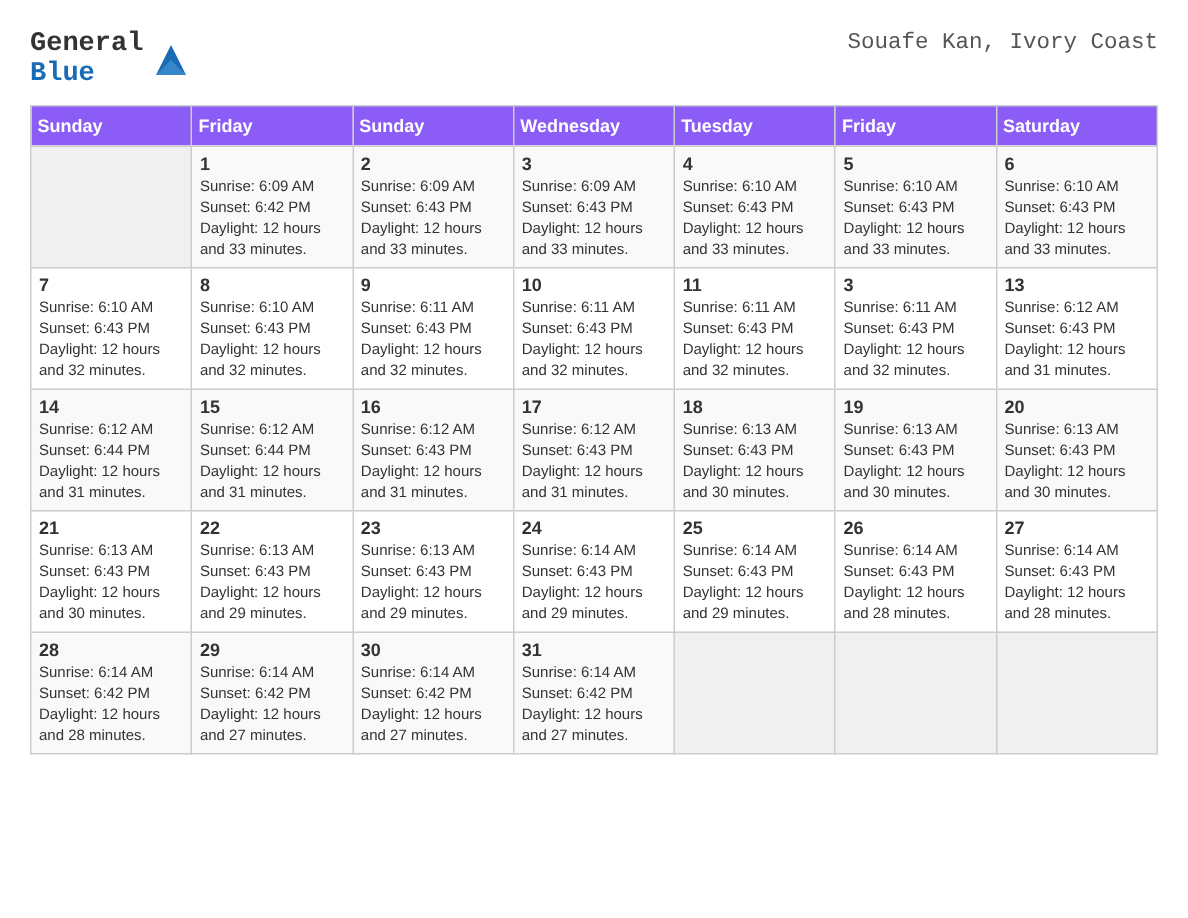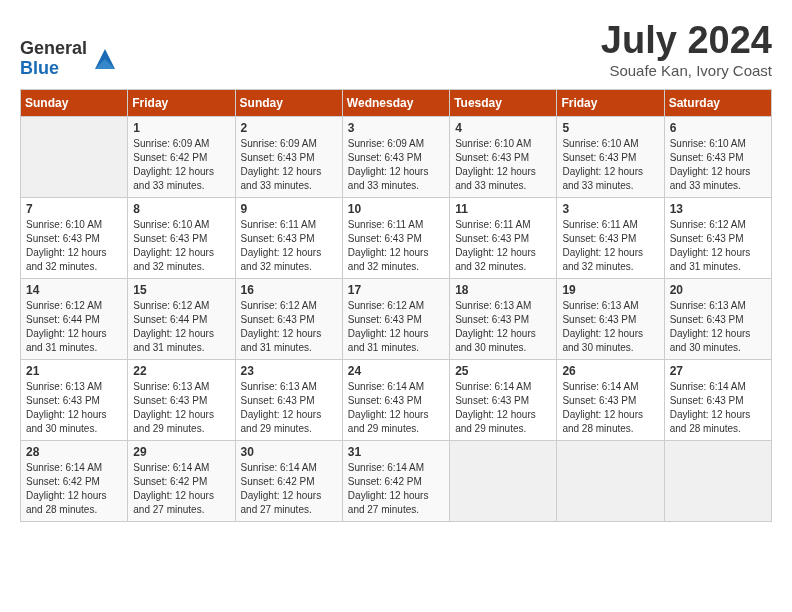--- a/index.html
+++ b/index.html
@@ -6,22 +6,23 @@
     body {
       font-family: Arial, sans-serif;
       background: #fff;
       width: 792px;
       min-height: 612px;
       padding: 20px;
     }
     .header {
       display: flex;
       justify-content: space-between;
-      align-items: flex-end;
+      align-items: flex-start;
       margin-bottom: 10px;
+      font-family: Liberation Mono, monospace;
     }
     .logo {
       display: flex;
       align-items: center;
     }
     .logo-text {
       display: flex;
       flex-direction: column;
       line-height: 1.1;
     }
@@ -52,21 +53,21 @@
     .location {
       font-size: 15px;
       color: #555;
     }
     table {
       width: 100%;
       border-collapse: collapse;
       table-layout: fixed;
     }
     thead tr th {
-      background-color: #c2410c;
+      background-color: #8b5cf6;
       color: #fff;
       font-size: 12px;
       font-weight: bold;
       padding: 6px 4px;
       text-align: left;
       border: 1px solid #ccc;
     }
     tbody tr td {
       vertical-align: top;
       border: 1px solid #ccc;
@@ -105,21 +106,20 @@
     <div class="logo-text">
       <span class="logo-general">General</span>
       <span class="logo-blue">Blue</span>
     </div>
     <svg class="logo-icon" viewBox="0 0 28 28">
       <polygon points="4,24 14,4 24,24" fill="#1a6bb5"></polygon>
       <polygon points="14,14 24,24 4,24" fill="#4fa3e0" opacity="0.5"></polygon>
     </svg>
   </div>
   <div class="title-block">
-    <div class="month-title">July 2024</div>
     <div class="location">Souafe Kan, Ivory Coast</div>
   </div>
 </div>
 
 <table>
   <thead>
     <tr>
     <th>Sunday</th>
         <th>Friday</th>
         <th>Sunday</th>

